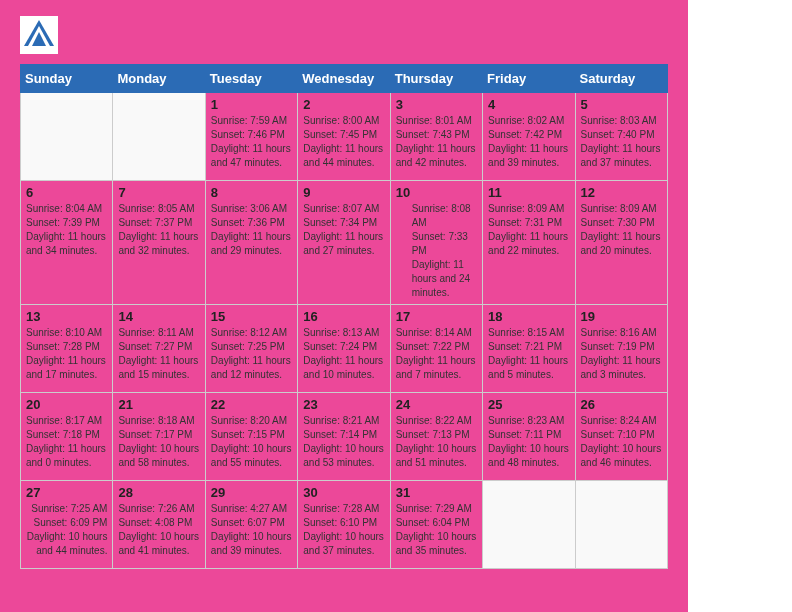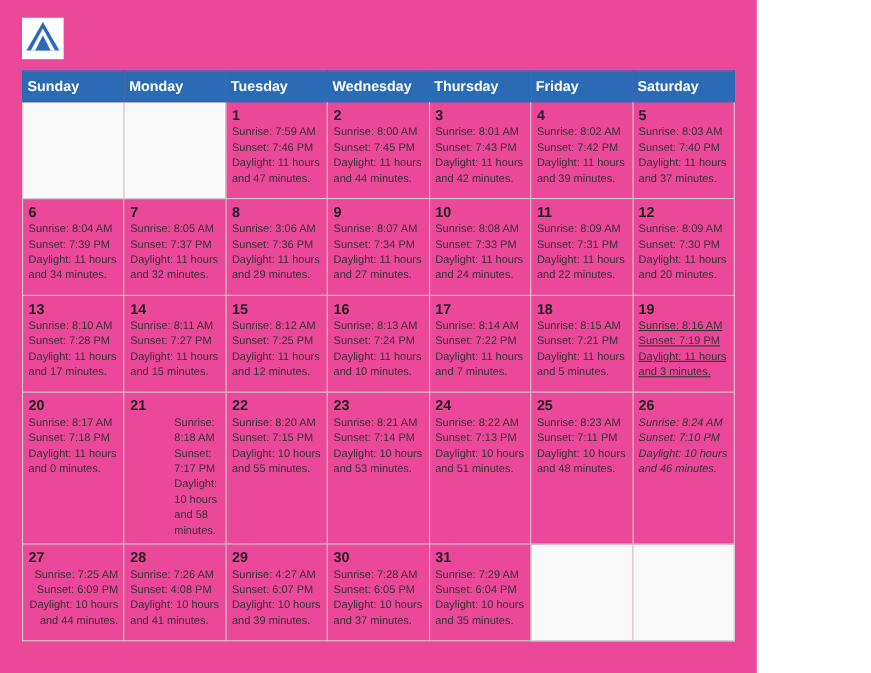--- a/index.html
+++ b/index.html
@@ -186,21 +186,21 @@
 Daylight: 11 hours and 29 minutes.</div>
           </td>
           <td>
             <span class="day-number">9</span>
             <div class="day-info" style="white-space: pre-line;">Sunrise: 8:07 AM
 Sunset: 7:34 PM
 Daylight: 11 hours and 27 minutes.</div>
           </td>
           <td>
             <span class="day-number">10</span>
-            <div class="day-info" style="white-space: pre-line;">Sunrise: 8:08 AM
+            <div class="day-info" style="white-space: pre-line; margin-left: 16px;">Sunrise: 8:08 AM
 Sunset: 7:33 PM
 Daylight: 11 hours and 24 minutes.</div>
           </td>
           <td>
             <span class="day-number">11</span>
             <div class="day-info" style="white-space: pre-line;">Sunrise: 8:09 AM
 Sunset: 7:31 PM
 Daylight: 11 hours and 22 minutes.</div>
           </td>
           <td>
@@ -242,35 +242,35 @@
 Daylight: 11 hours and 7 minutes.</div>
           </td>
           <td>
             <span class="day-number">18</span>
             <div class="day-info" style="white-space: pre-line;">Sunrise: 8:15 AM
 Sunset: 7:21 PM
 Daylight: 11 hours and 5 minutes.</div>
           </td>
           <td>
             <span class="day-number">19</span>
-            <div class="day-info" style="white-space: pre-line; text-decoration: underline;">Sunrise: 8:16 AM
+            <div class="day-info" style="white-space: pre-line;">Sunrise: 8:16 AM
 Sunset: 7:19 PM
 Daylight: 11 hours and 3 minutes.</div>
           </td>
         </tr>
         <tr>
           <td>
             <span class="day-number">20</span>
             <div class="day-info" style="white-space: pre-line;">Sunrise: 8:17 AM
 Sunset: 7:18 PM
 Daylight: 11 hours and 0 minutes.</div>
           </td>
           <td>
             <span class="day-number">21</span>
-            <div class="day-info" style="white-space: pre-line; margin-left: 40px;">Sunrise: 8:18 AM
+            <div class="day-info" style="white-space: pre-line;">Sunrise: 8:18 AM
 Sunset: 7:17 PM
 Daylight: 10 hours and 58 minutes.</div>
           </td>
           <td>
             <span class="day-number">22</span>
             <div class="day-info" style="white-space: pre-line;">Sunrise: 8:20 AM
 Sunset: 7:15 PM
 Daylight: 10 hours and 55 minutes.</div>
           </td>
           <td>
@@ -286,21 +286,21 @@
 Daylight: 10 hours and 51 minutes.</div>
           </td>
           <td>
             <span class="day-number">25</span>
             <div class="day-info" style="white-space: pre-line;">Sunrise: 8:23 AM
 Sunset: 7:11 PM
 Daylight: 10 hours and 48 minutes.</div>
           </td>
           <td>
             <span class="day-number">26</span>
-            <div class="day-info" style="white-space: pre-line; font-style: italic;">Sunrise: 8:24 AM
+            <div class="day-info" style="white-space: pre-line;">Sunrise: 8:24 AM
 Sunset: 7:10 PM
 Daylight: 10 hours and 46 minutes.</div>
           </td>
         </tr>
         <tr>
           <td>
             <span class="day-number">27</span>
             <div class="day-info" style="white-space: pre-line; text-align: right;">Sunrise: 7:25 AM
 Sunset: 6:09 PM
 Daylight: 10 hours and 44 minutes.</div>
@@ -313,21 +313,21 @@
           </td>
           <td>
             <span class="day-number">29</span>
             <div class="day-info" style="white-space: pre-line;">Sunrise: 4:27 AM
 Sunset: 6:07 PM
 Daylight: 10 hours and 39 minutes.</div>
           </td>
           <td>
             <span class="day-number">30</span>
             <div class="day-info" style="white-space: pre-line;">Sunrise: 7:28 AM
-Sunset: 6:05 PM
+Sunset: 6:10 PM
 Daylight: 10 hours and 37 minutes.</div>
           </td>
           <td>
             <span class="day-number">31</span>
             <div class="day-info" style="white-space: pre-line;">Sunrise: 7:29 AM
 Sunset: 6:04 PM
 Daylight: 10 hours and 35 minutes.</div>
           </td>
           <td class="empty-cell"></td>
           <td class="empty-cell"></td>

